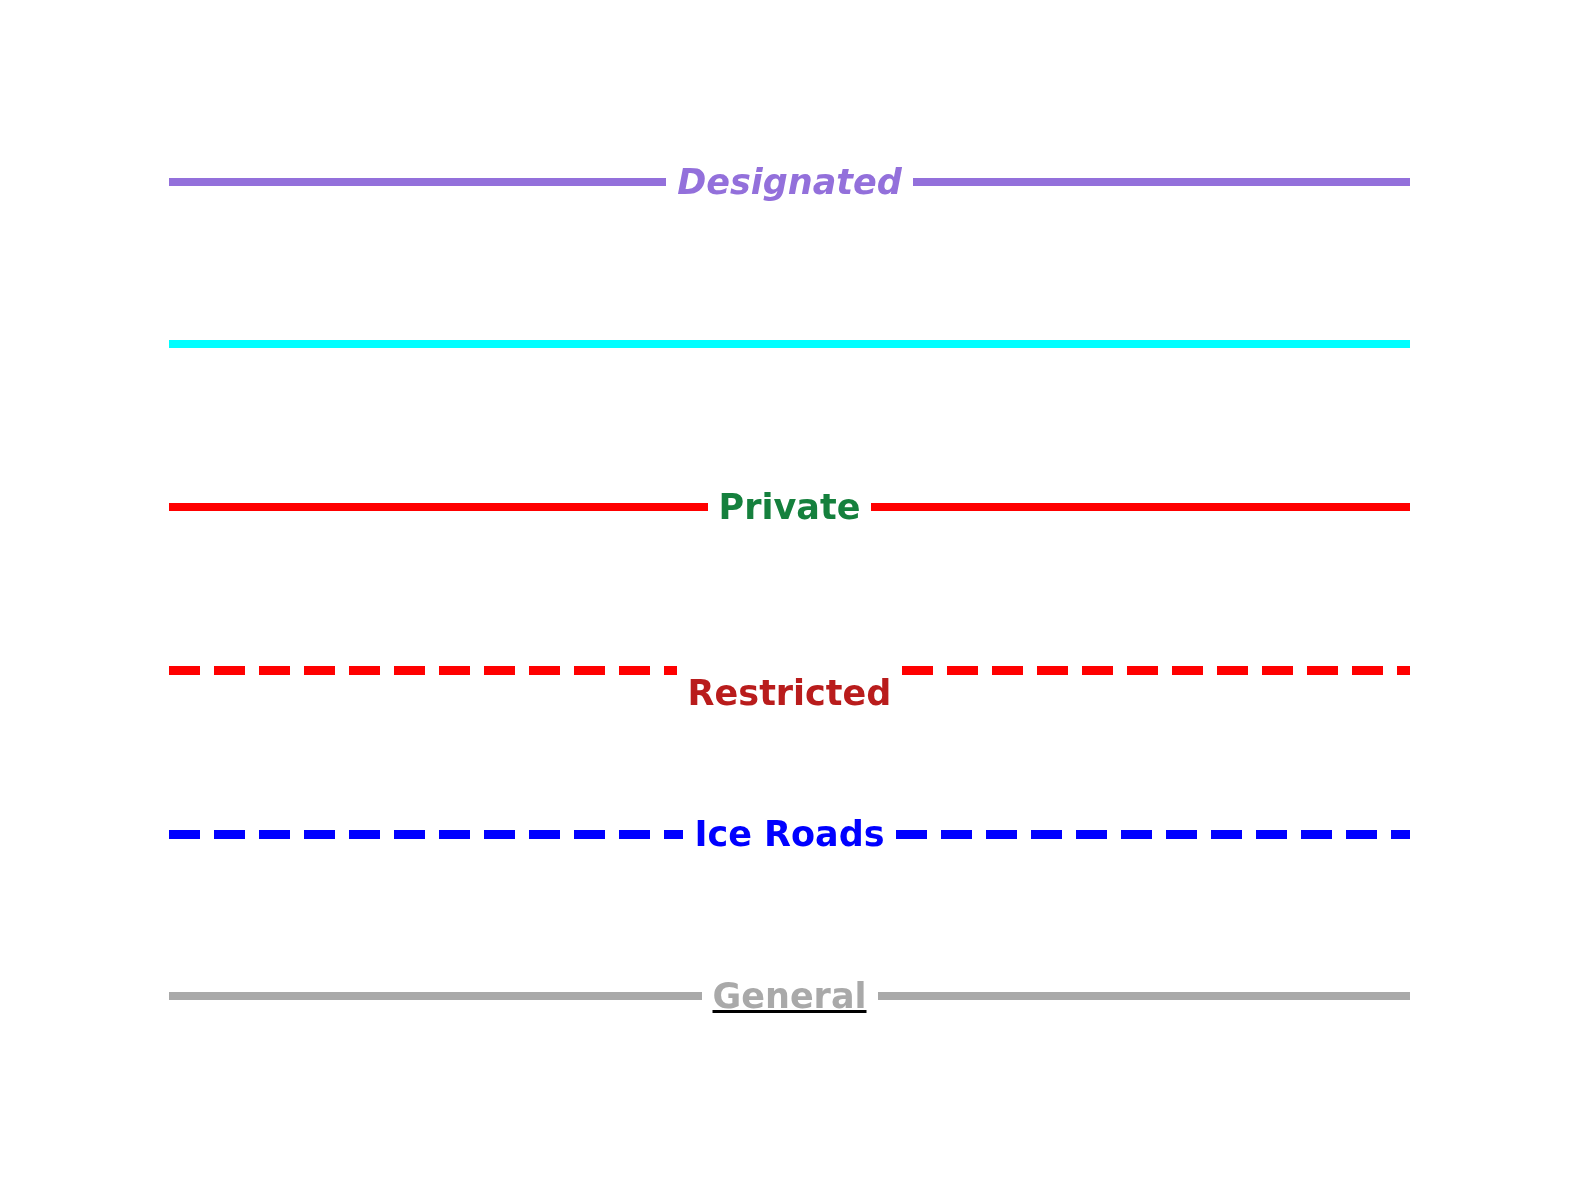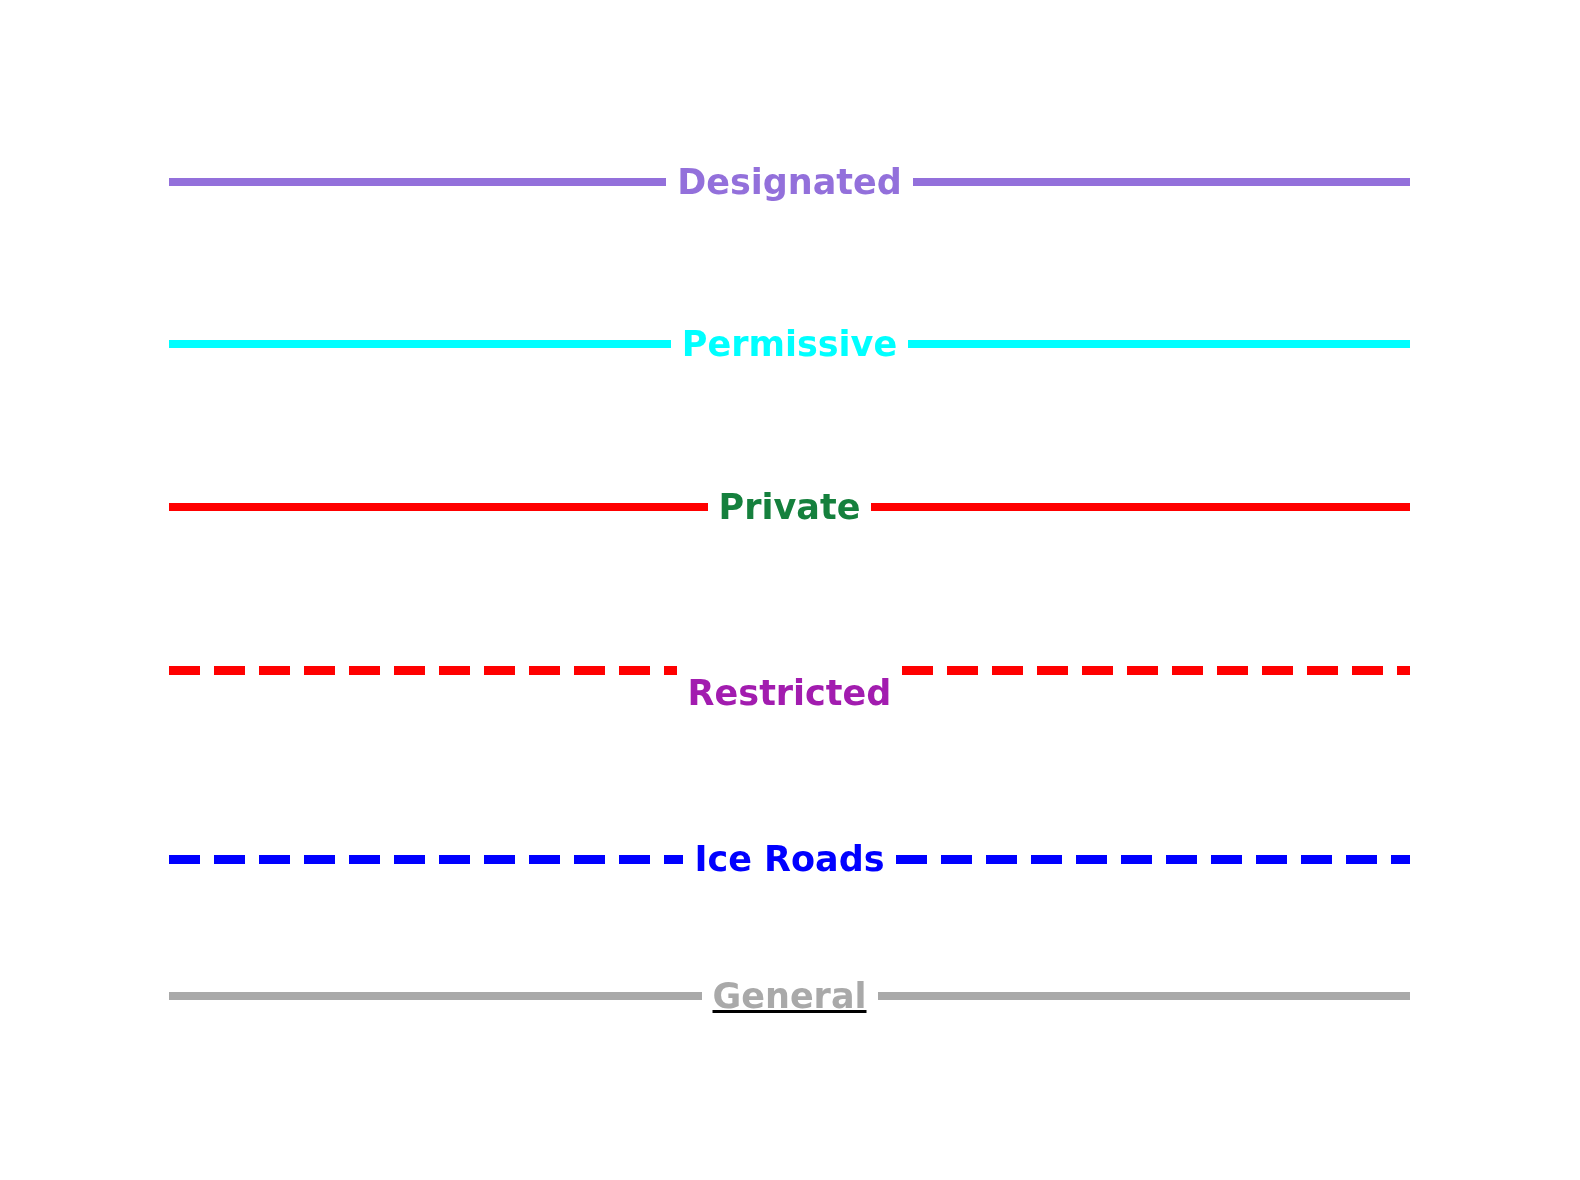--- a/index.html
+++ b/index.html
@@ -41,43 +41,42 @@
     white-space: nowrap;
   }
 </style>
 </head>
 <body>
 
 <div class="canvas">
 
     <div class="legend-row" style="top: 157px;">
       <span class="seg seg-left" style="background: rgb(147, 112, 219);"></span>
-      <span class="legend-label" style="color: rgb(147, 112, 219);">Designated</span>
+      <span class="legend-label" style="color: rgb(147, 112, 219); font-style: italic;">Designated</span>
       <span class="seg seg-right" style="background: rgb(147, 112, 219);"></span>
     </div>
 
     <div class="legend-row" style="top: 319px;">
       <span class="seg seg-left" style="background: rgb(0, 255, 255);"></span>
-      <span class="legend-label" style="color: rgb(0, 255, 255);">Permissive</span>
       <span class="seg seg-right" style="background: rgb(0, 255, 255);"></span>
     </div>
 
     <div class="legend-row" style="top: 482px;">
       <span class="seg seg-left" style="background: rgb(255, 0, 0);"></span>
       <span class="legend-label" style="color: #15803d;">Private</span>
       <span class="seg seg-right" style="background: rgb(255, 0, 0);"></span>
     </div>
 
     <div class="legend-row" style="top: 645px;">
       <span class="seg seg-left dashed" style="background: repeating-linear-gradient(90deg, rgb(255, 0, 0) 0px, rgb(255, 0, 0) 31px, transparent 31px, transparent 45px);"></span>
-      <span class="legend-label" style="color: #a21caf; margin-top: 46px;">Restricted</span>
+      <span class="legend-label" style="color: #b91c1c; margin-top: 46px;">Restricted</span>
       <span class="seg seg-right dashed" style="background: repeating-linear-gradient(90deg, rgb(255, 0, 0) 0px, rgb(255, 0, 0) 31px, transparent 31px, transparent 45px);"></span>
     </div>
 
-    <div class="legend-row" style="top: 809px; margin-top: 25px;">
+    <div class="legend-row" style="top: 809px;">
       <span class="seg seg-left dashed" style="background: repeating-linear-gradient(90deg, rgb(0, 0, 255) 0px, rgb(0, 0, 255) 31px, transparent 31px, transparent 45px);"></span>
       <span class="legend-label" style="color: rgb(0, 0, 255);">Ice Roads</span>
       <span class="seg seg-right dashed" style="background: repeating-linear-gradient(90deg, rgb(0, 0, 255) 0px, rgb(0, 0, 255) 31px, transparent 31px, transparent 45px);"></span>
     </div>
 
     <div class="legend-row" style="top: 971px; text-decoration: underline;">
       <span class="seg seg-left" style="background: rgb(169, 169, 169);"></span>
       <span class="legend-label" style="color: rgb(169, 169, 169);">General</span>
       <span class="seg seg-right" style="background: rgb(169, 169, 169);"></span>
     </div>

